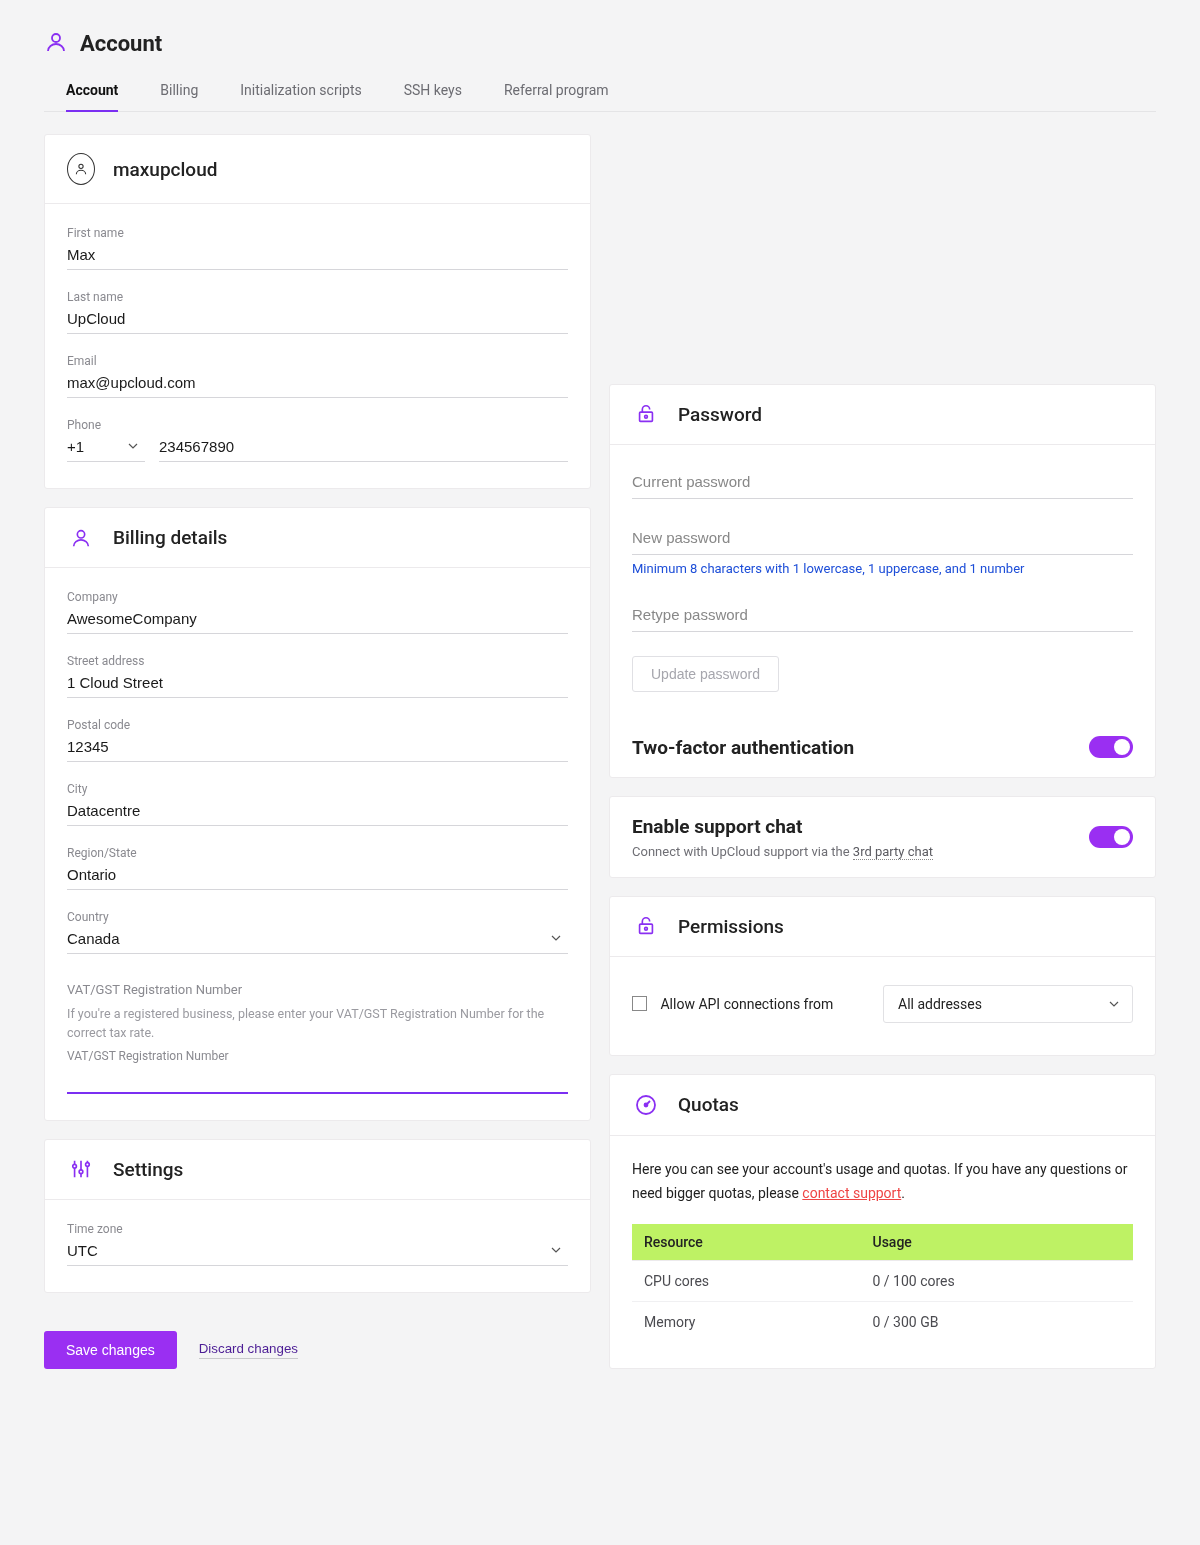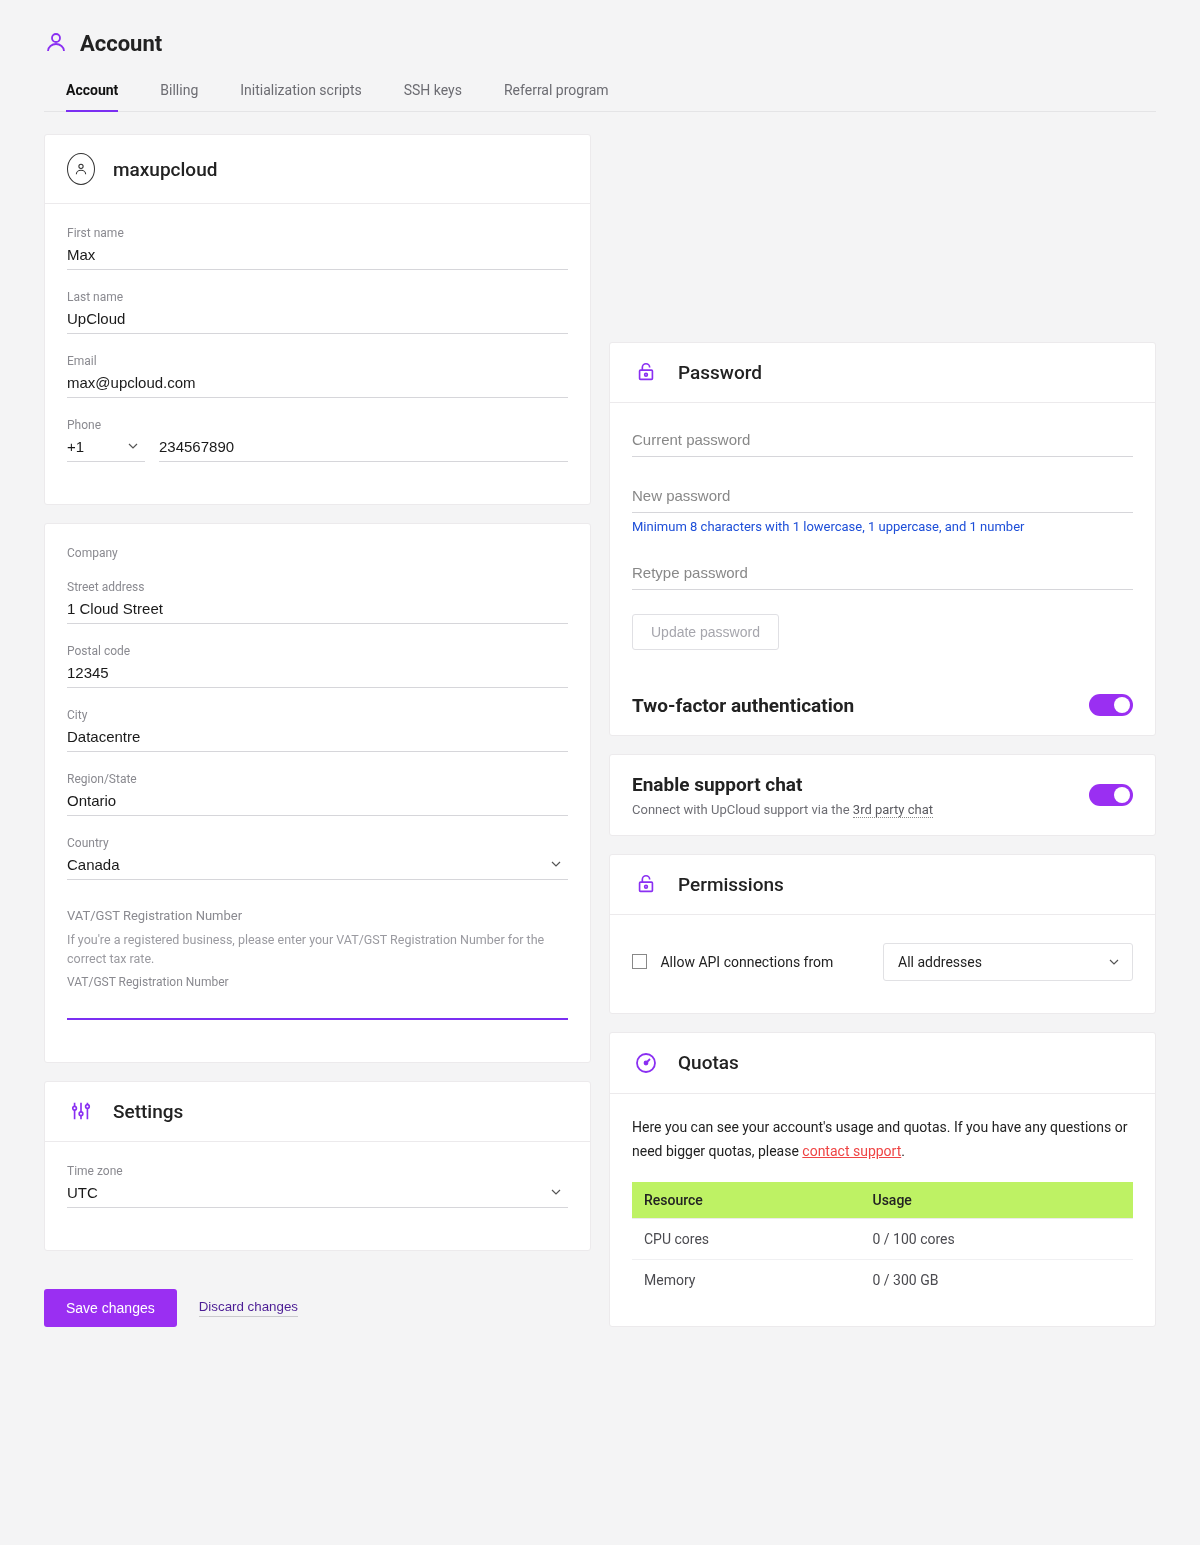--- a/index.html
+++ b/index.html
@@ -24,21 +24,21 @@
 .tab { padding: 10px 0 12px; color: #6c6c72; cursor: pointer; font-size: 14px; }
 .tab.active { color: #111; font-weight: 700; border-bottom: 2px solid #7b2ff2; margin-bottom: -1px; }
 .columns { display: flex; gap: 18px; align-items: flex-end; }
 .col { flex: 1; display: flex; flex-direction: column; gap: 18px; }
 .card { background: #fff; border: 1px solid #eceaec; border-radius: 3px; }
 .card-header { display: flex; align-items: center; gap: 18px; padding: 18px 22px; border-bottom: 1px solid #eceaec; }
 .card-header .icon { width: 28px; display:flex; justify-content:center; align-items:center; }
 .card-header h2 { font-size: 19px; font-weight: 500; color: #222; }
 .card-body { padding: 22px 22px 26px; }
 .field { margin-bottom: 20px; }
-.field:last-child { margin-bottom: 16px; }
+.field:last-child { margin-bottom: 0; }
 .field-label { font-size: 12px; color: #8a8a90; display:block; margin-bottom: 2px; }
 .field-input {
   width: 100%;
   border: none;
   border-bottom: 1px solid #d6d6da;
   padding: 4px 0 6px;
   font-size: 15px;
   color: #1a1a1a;
   background: transparent;
 }
@@ -168,23 +168,33 @@
               </div>
               <div class="phone-num">
                 <input class="field-input" value="234567890" style="">
               </div>
             </div>
           </div>
         </div>
       </div>
 
       <div class="card">
+        <div class="card-header">
+          <span class="icon">
+            <svg viewBox="0 0 24 24" width="22" height="22" fill="none" stroke="#8a2ff2" stroke-width="1.8">
+              <circle cx="12" cy="8" r="4"></circle>
+                <path d="M4 21c0-4 4-7 8-7s8 3 8 7"></path>
+            </svg>
+          </span>
+          <h2>Billing details</h2>
+        </div>
         <div class="card-body">
           <div class="field">
             <span class="field-label">Company</span>
+            <input class="field-input" value="AwesomeCompany" style="">
           </div>
           <div class="field">
             <span class="field-label">Street address</span>
             <input class="field-input" value="1 Cloud Street" style="">
           </div>
           <div class="field">
             <span class="field-label">Postal code</span>
             <input class="field-input" value="12345" style="">
           </div>
           <div class="field">

